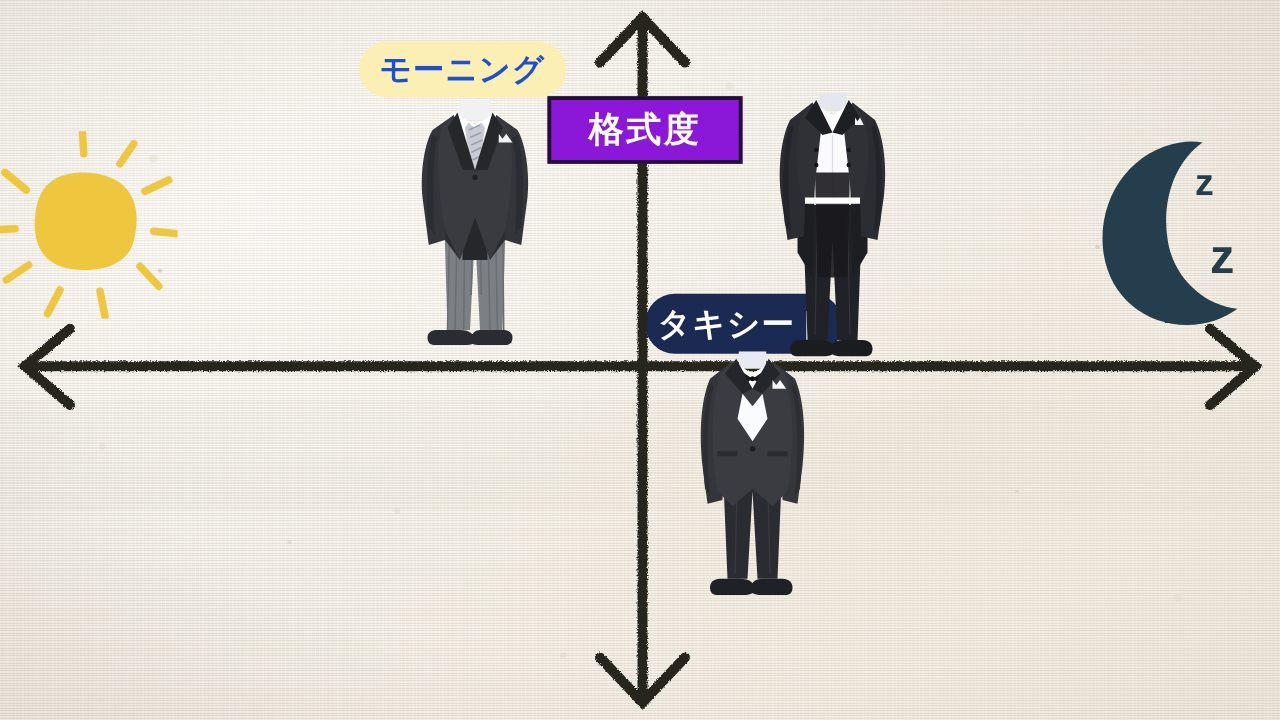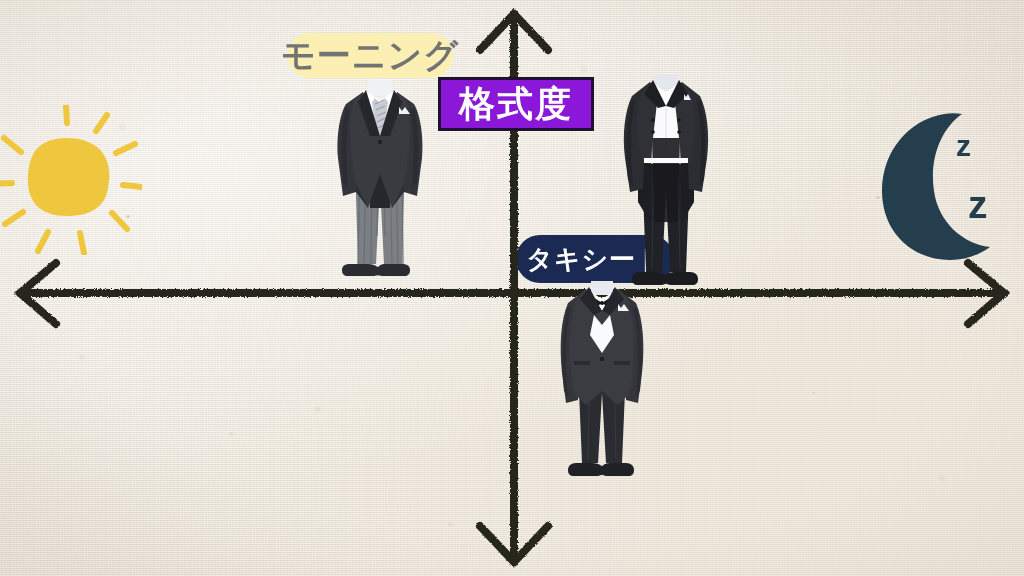--- a/index.html
+++ b/index.html
@@ -38,34 +38,34 @@
   }
   .speck{position:absolute;border-radius:50%;background:#c9a98c;opacity:.45;}
 
   
   .pill{
     position:absolute;display:flex;align-items:center;justify-content:center;
     border-radius:999px;box-sizing:border-box;
     font-weight:700;white-space:nowrap;letter-spacing:1px;
   }
   .pill-morning{
-    background:#fbefb4;color:#737373;
-    left:287px;top:33px;width:166px;height:45px;font-size:34px;font-family:Liberation Serif, serif;
+    background:#fbefb4;color:#1d4ed8;
+    left:287px;top:33px;width:166px;height:45px;font-size:25px;font-family:Liberation Serif, serif;
   }
   .pill-navy{
     background:#1b2a52;color:#ffffff;
   }
   .pill-tailcoat{left:592px;top:34px;width:160px;height:47px;font-size:26px;}
   .pill-tuxedo{left:516px;top:235px;width:158px;height:48px;font-size:26px;}
 
   .axis-title{
     position:absolute;left:438px;top:77px;width:156px;height:54px;
     background:#8b18d8;border:3px solid #211032;box-sizing:border-box;
     display:flex;align-items:center;justify-content:center;
-    color:#ffffff;font-size:36px;font-weight:700;letter-spacing:2px;
+    color:#ffffff;font-size:28px;font-weight:700;letter-spacing:2px;
     z-index:40;
   }
 
   
   #axes{position:absolute;left:0;top:0;width:1024px;height:576px;z-index:10;}
 
   
   .figure{position:absolute;}
   #fig-morning{left:322px;top:78px;width:116px;height:212px;z-index:25;}
   #fig-tailcoat{left:608px;top:72px;width:116px;height:218px;z-index:25;}

